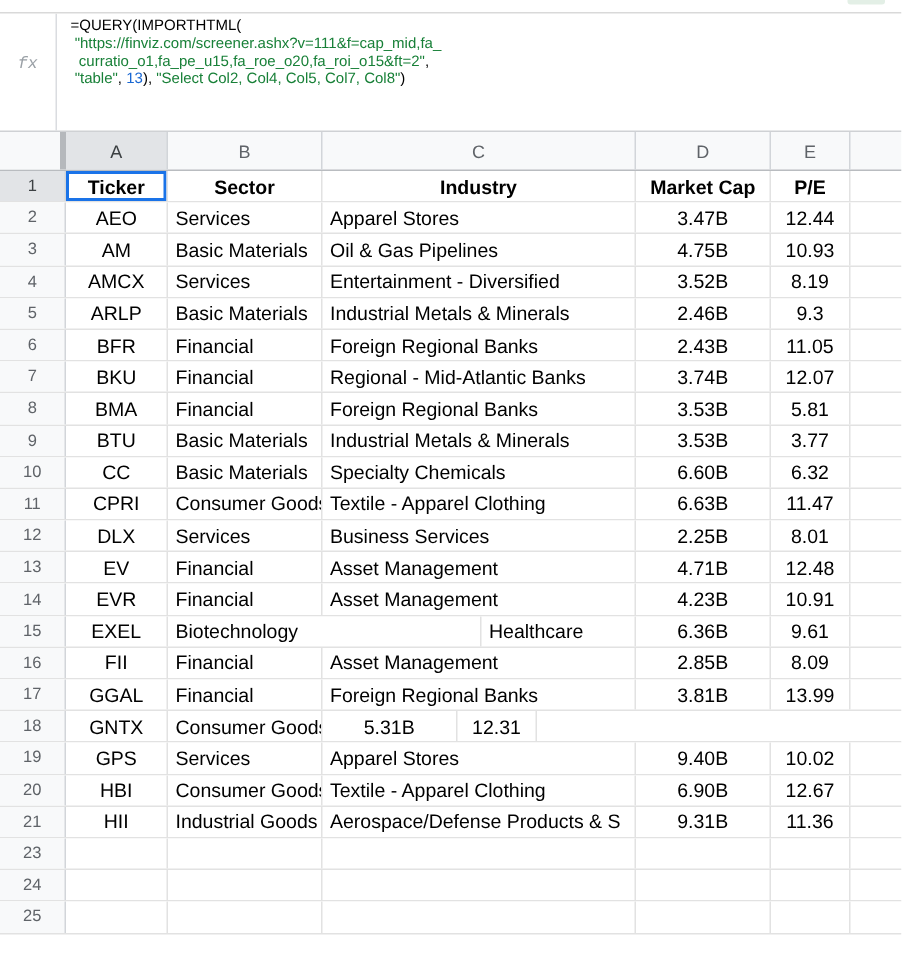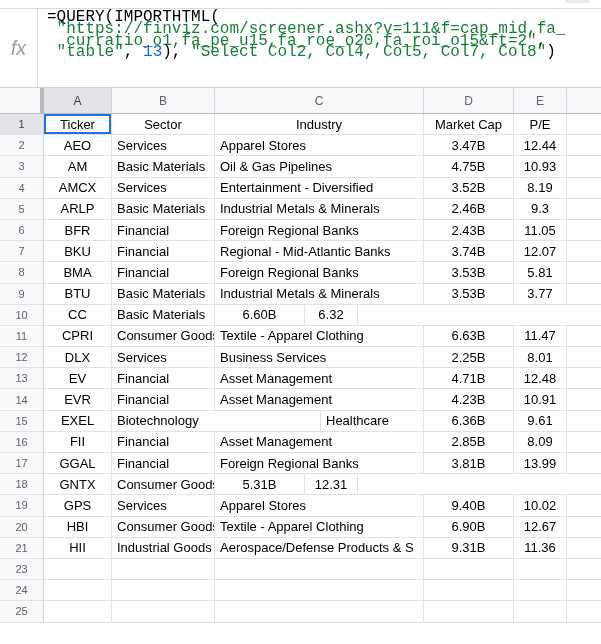--- a/index.html
+++ b/index.html
@@ -8,41 +8,41 @@
 
   
   .topbar { height:9px; background:#fff; border-bottom:1px solid #d9d9d9; position:relative; }
   .share-chip { position:absolute; top:0; right:11px; width:25px; height:3px;
                 background:#e3efe6; border-radius:0 0 2px 2px; }
 
   
   .formula-bar { height:79px; display:flex; background:#fff; border-bottom:1px solid #cfd1d4; }
   .fx-box { flex:0 0 38px; display:flex; align-items:flex-start; justify-content:center;
             padding-top:28px; border-right:1px solid #dadce0; }
-  .fx-label { font-family:Liberation Sans, sans-serif; font-style:italic; font-size:20px; color:#9aa0a6; }
-  .formula-input { flex:1; padding:3px 0 0 9px; font-family:Liberation Mono, monospace;
-                   font-size:16px; line-height:11.8px; white-space:pre; overflow:hidden; cursor:text; }
+  .fx-label { font-family:Liberation Mono, monospace; font-style:italic; font-size:11px; color:#9aa0a6; }
+  .formula-input { flex:1; padding:3px 0 0 9px; font-family:Liberation Sans, sans-serif;
+                   font-size:10px; line-height:11.8px; white-space:pre; overflow:hidden; cursor:text; }
 
   
   .col-headers { display:flex; height:26px; background:#f8f9fa; border-bottom:1px solid #b9bcc0; }
   .corner { flex:0 0 44px; background:#f8f9fa; border-right:4px solid #b5b8bc; }
   .colhead { display:flex; align-items:center; justify-content:center;
              font-size:12px; color:#5f6368; border-right:1px solid #d2d5d9; }
   .colhead.hl { background:#e2e4e7; color:#3c4043; }
 
   .row { display:flex; height:21.2px; border-bottom:1px solid #e2e2e2; background:#fff; }
   .rowhead { flex:0 0 44px; background:#f8f9fa; border-right:1px solid #d2d5d9;
              display:flex; align-items:center; justify-content:center; font-size:11px; color:#5f6368; }
   .rowhead.hl { background:#e2e4e7; color:#3c4043; }
 
   .cell { border-right:1px solid #e2e2e2; font-size:13px; color:#000;
           display:flex; align-items:center; overflow:hidden; white-space:nowrap; }
   .cell.center { justify-content:center; }
   .cell.left { padding-left:5px; }
-  .header-cell { font-weight:normal; justify-content:center; }
+  .header-cell { font-weight:bold; justify-content:center; }
 
   .col-A { flex:0 0 68px; } .col-B { flex:0 0 103px; } .col-C { flex:0 0 209px; }
   .col-D { flex:0 0 90px; } .col-E { flex:0 0 53px; }
   .col-F { flex:1 1 auto; border-right:none; }
 
   .selected-cell { position:relative; box-shadow:inset 0 0 0 2px #1a73e8; overflow:visible; z-index:2; }
 </style>
 </head>
 <body>
 
@@ -146,20 +146,21 @@
         <div class="cell col-B left">Basic Materials</div>
         <div class="cell col-C left">Industrial Metals &amp; Minerals</div>
         <div class="cell col-D center">3.53B</div>
         <div class="cell col-E center">3.77</div>
         <div class="cell col-F"></div>
       </div>
       <div class="row">
         <div class="rowhead">10</div>
         <div class="cell col-A center">CC</div>
         <div class="cell col-B left">Basic Materials</div>
+        <div class="cell col-C left">Specialty Chemicals</div>
         <div class="cell col-D center">6.60B</div>
         <div class="cell col-E center">6.32</div>
         <div class="cell col-F"></div>
       </div>
       <div class="row">
         <div class="rowhead">11</div>
         <div class="cell col-A center">CPRI</div>
         <div class="cell col-B left">Consumer Goods</div>
         <div class="cell col-C left">Textile - Apparel Clothing</div>
         <div class="cell col-D center">6.63B</div>

